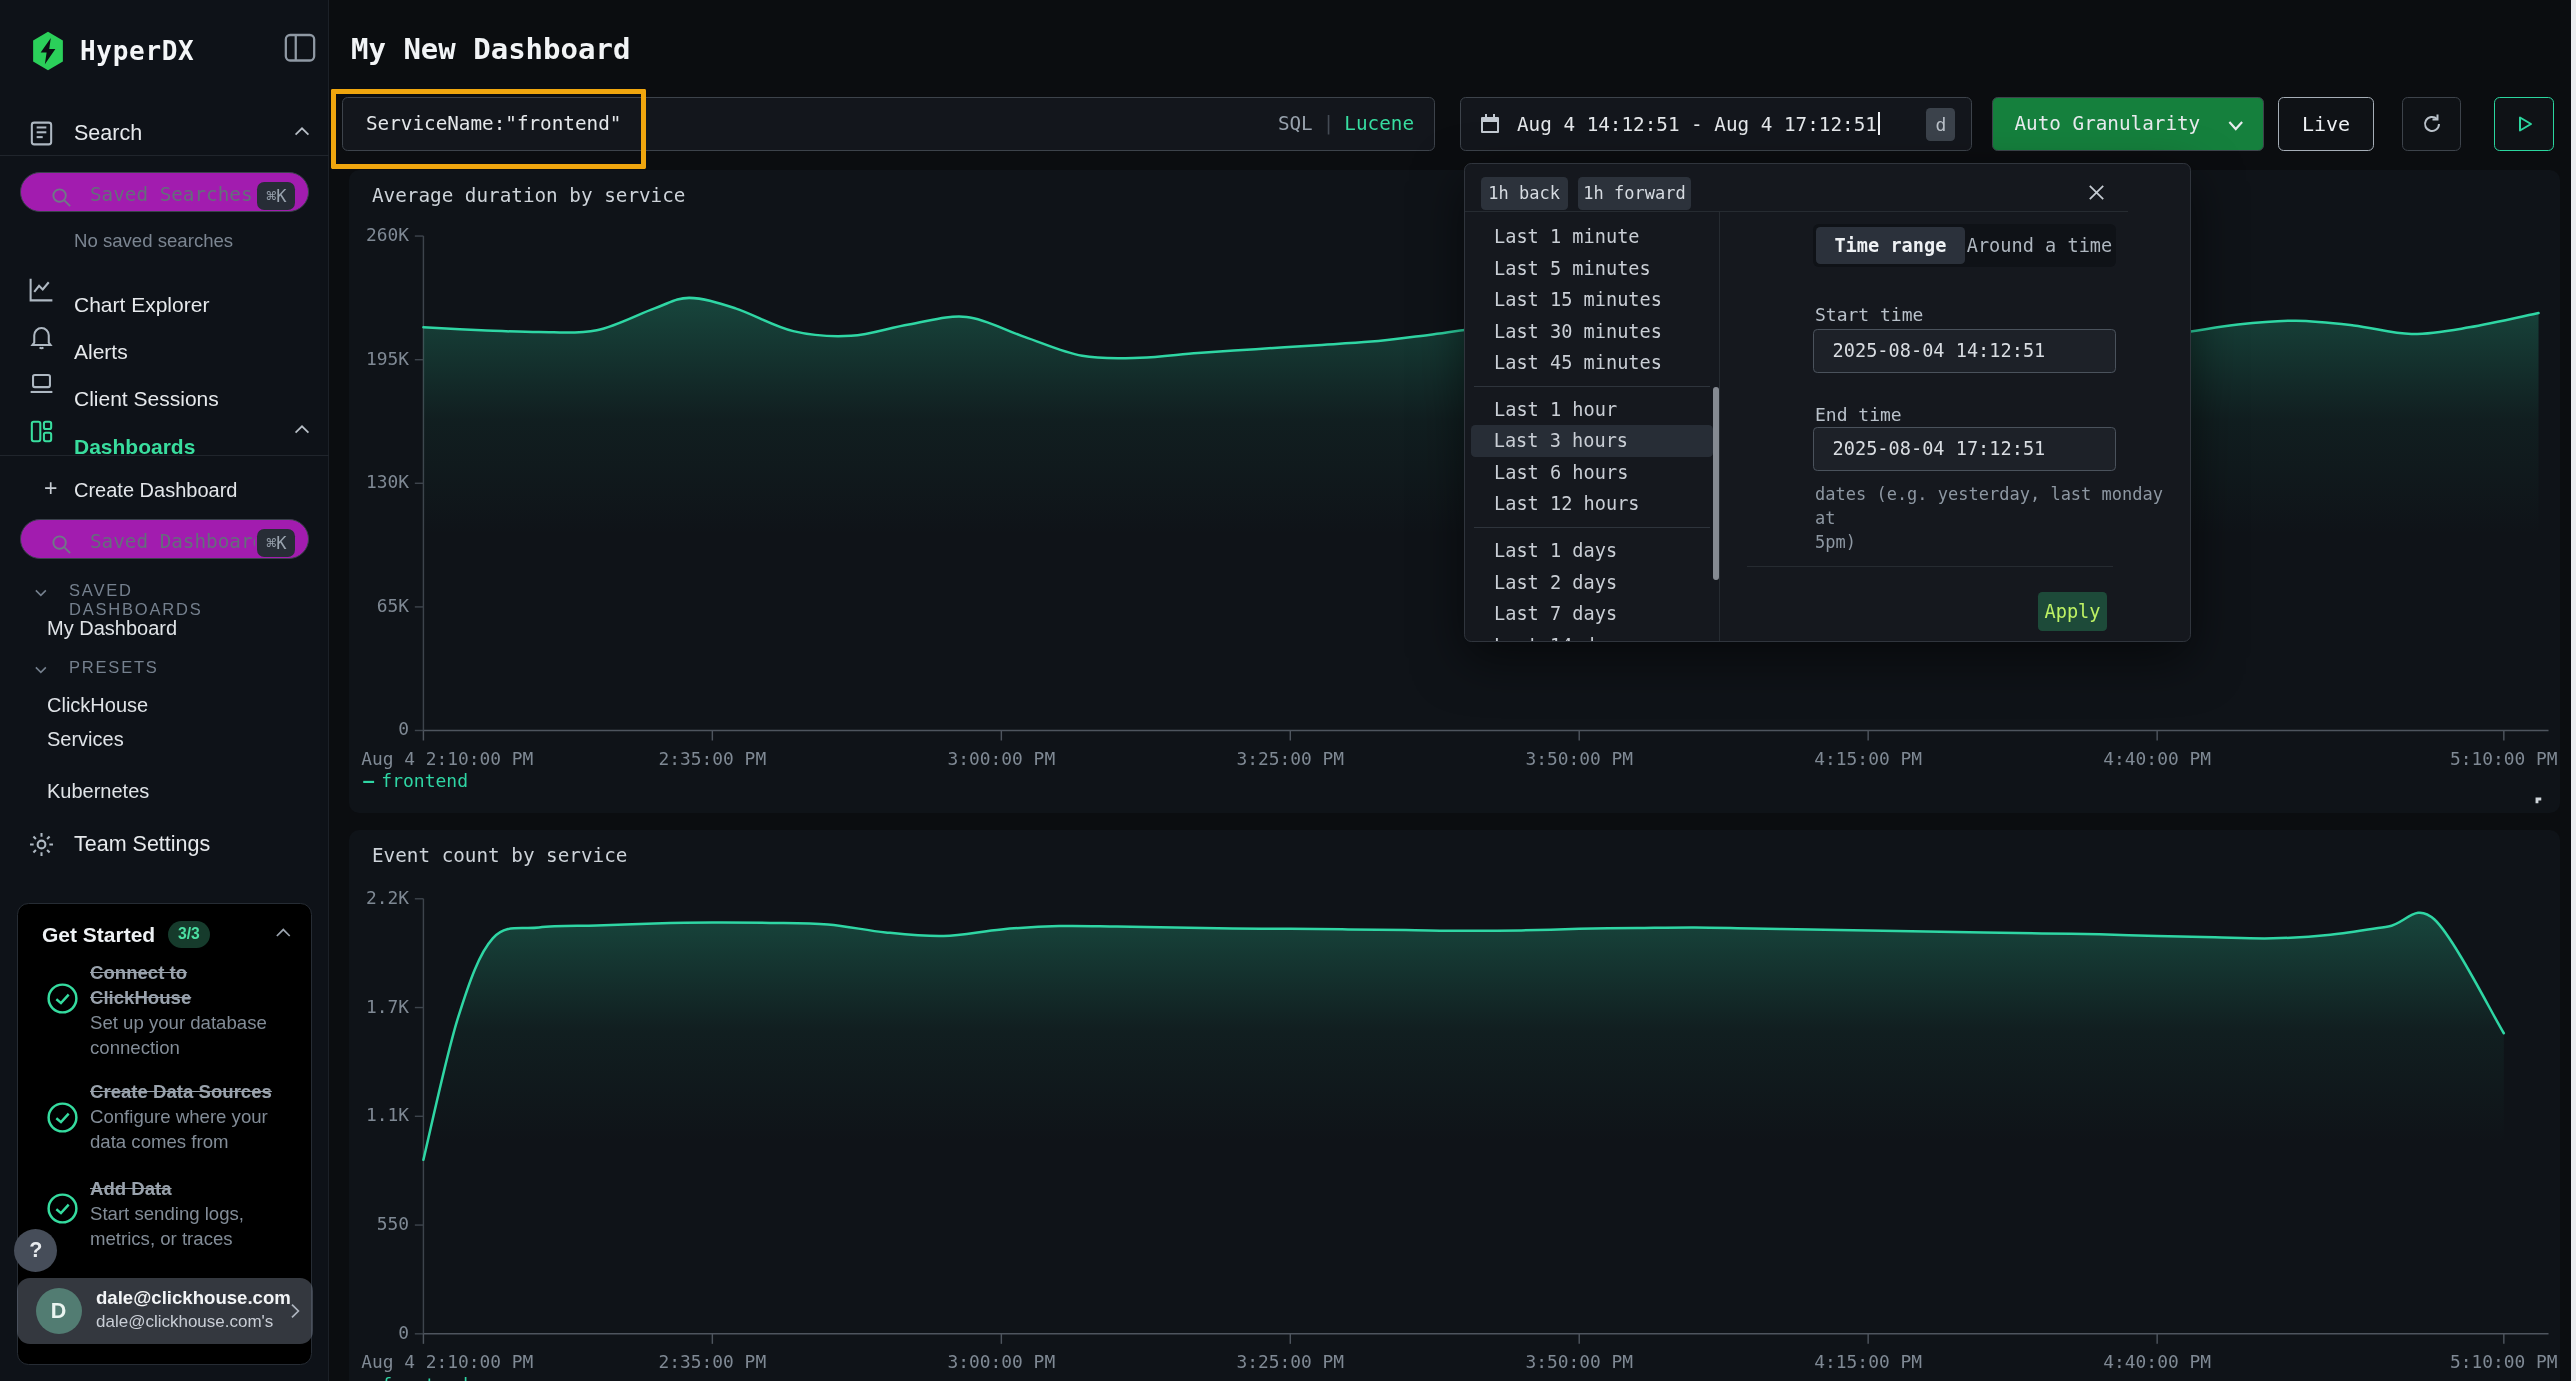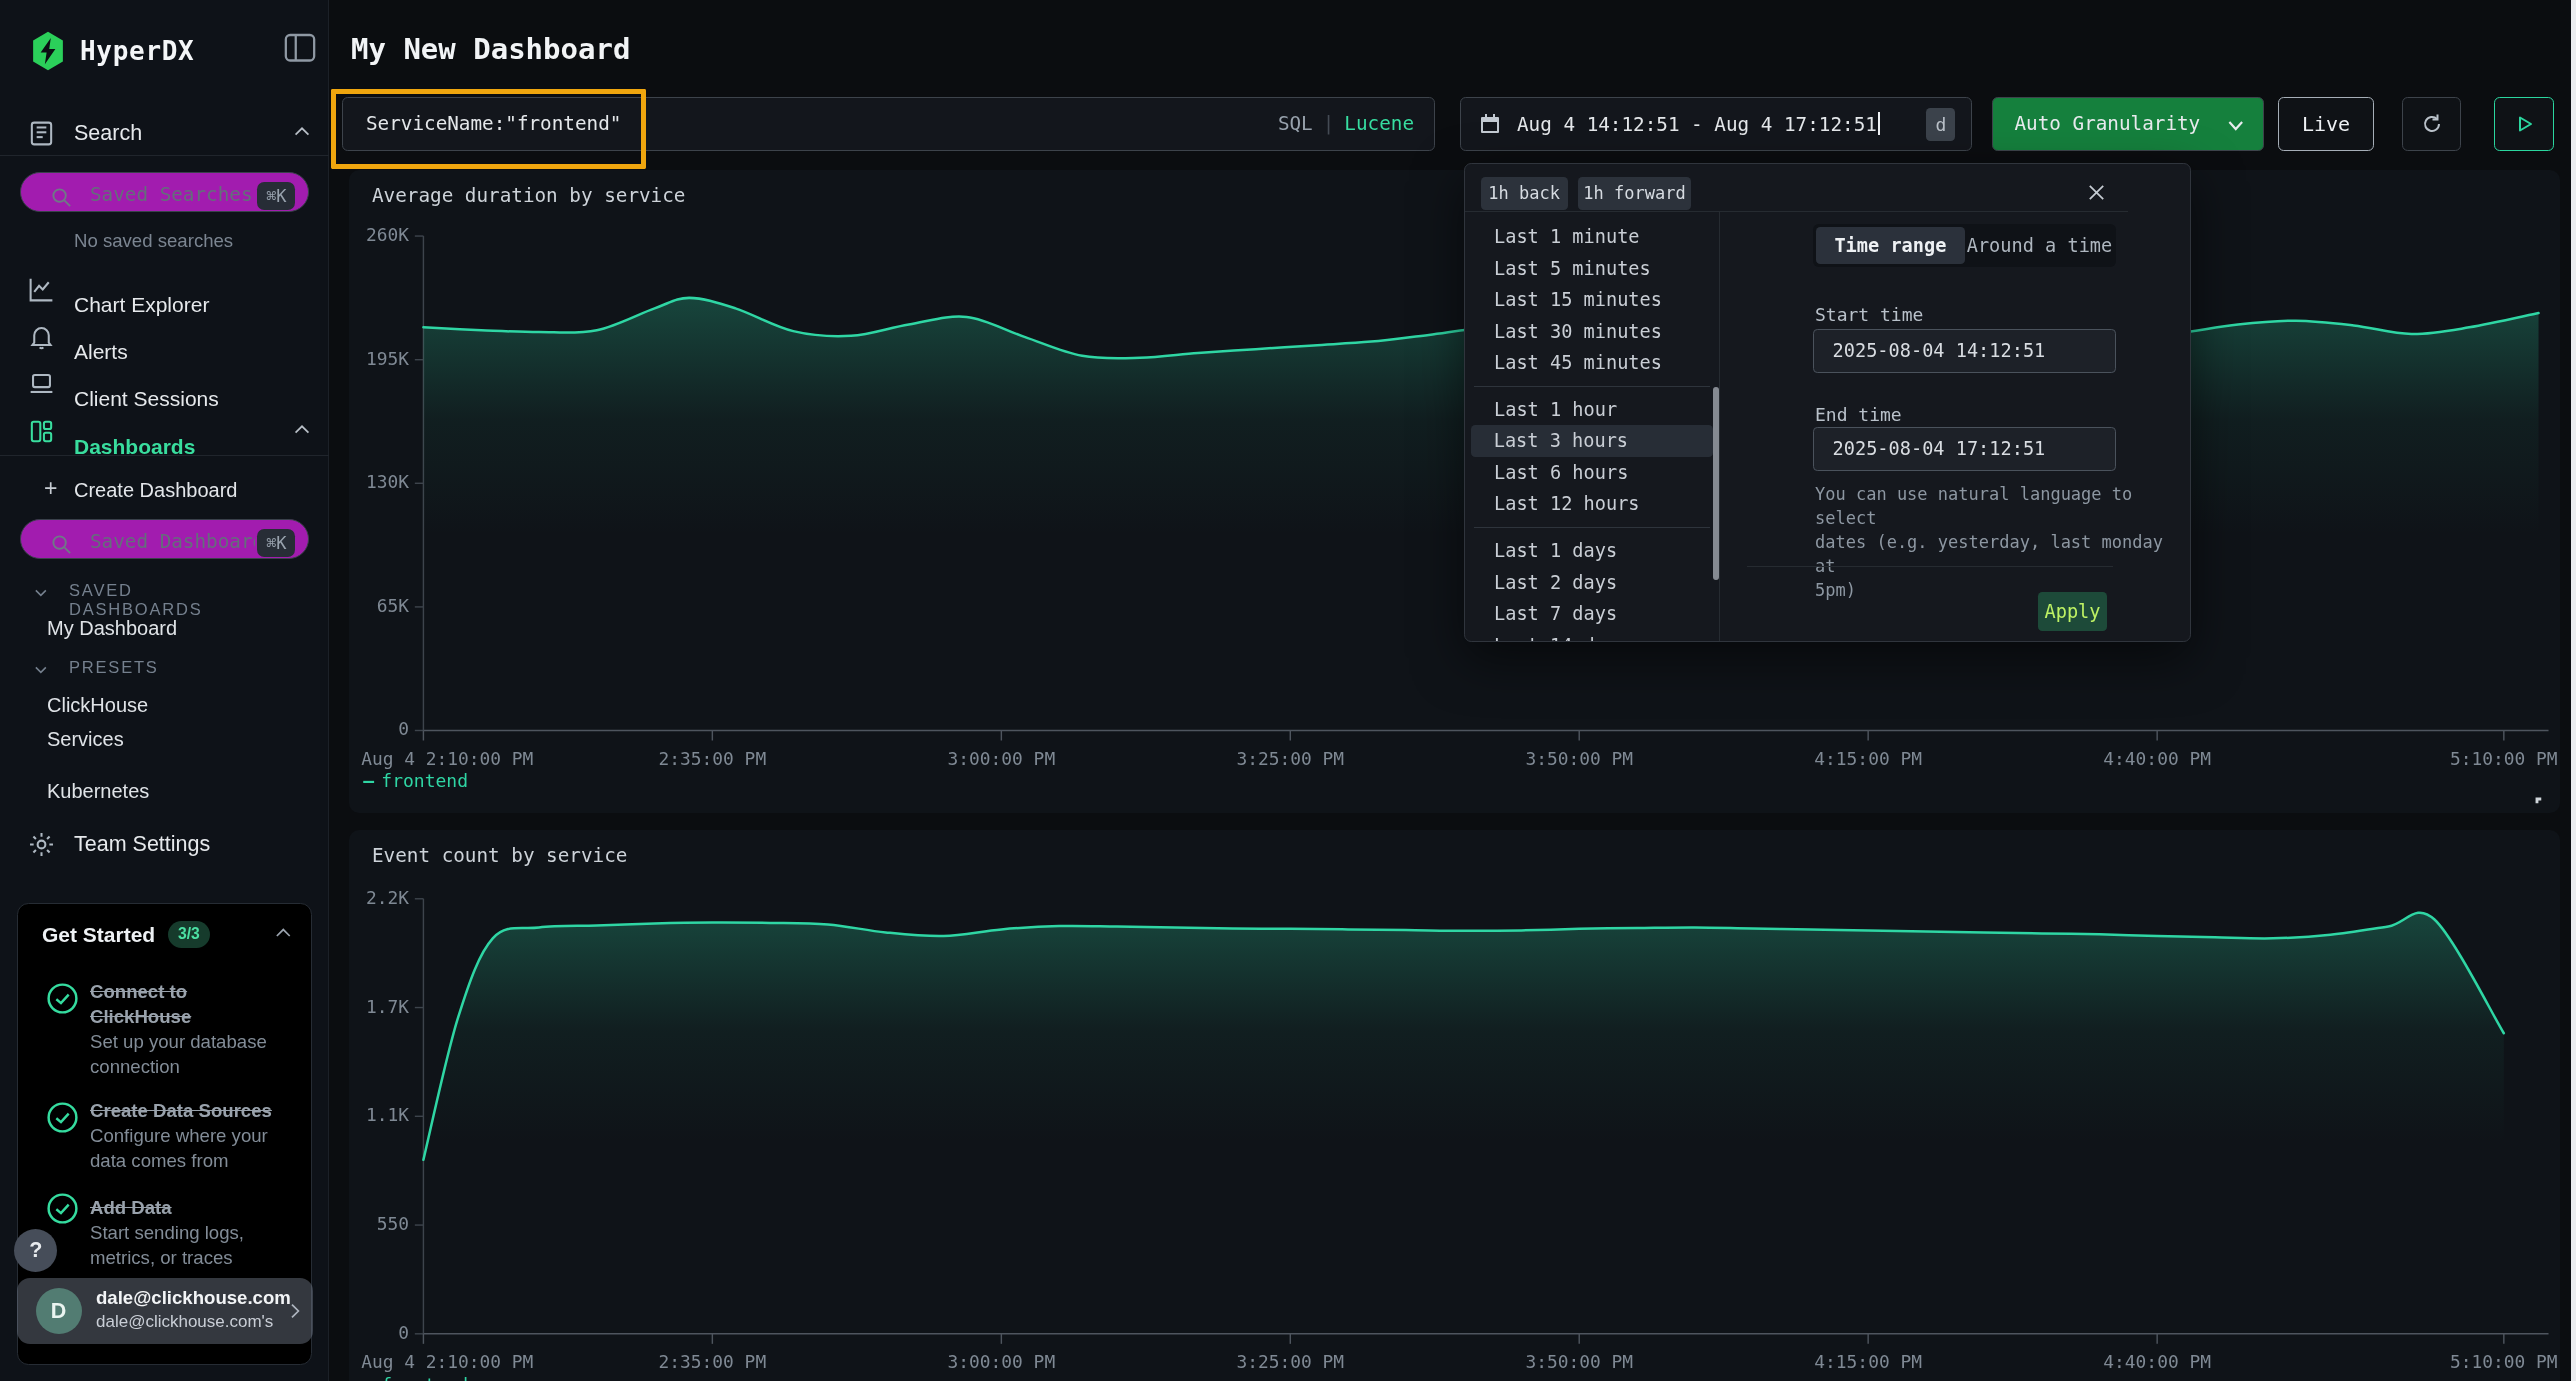--- a/index.html
+++ b/index.html
@@ -35,21 +35,21 @@
   .create-row .plus { position:absolute; left:44px; top:0px; font-size:23px; color:#c6ccd3; }
   .create-row .t { position:absolute; left:74px; top:4.3px; font-size:20px; color:#e2e5e9; }
 
   
   .gs-card { position:absolute; left:17px; top:903px; width:295px; height:462px; border:1.4px solid #262c34; border-radius:11.4px; background:#000000; }
   .gs-title { position:absolute; left:24px; top:18.6px; font-size:21px; font-weight:bold; color:#eef1f4; }
   .gs-badge { position:absolute; left:150px; top:17px; background:#163b2c; color:#4ce0a3; font-size:15.7px; font-weight:bold; border-radius:14.3px; padding:4.3px 10px; }
   .gs-chev { position:absolute; right:18.6px; top:21.5px; width:18.6px; height:14.3px; color:#9aa3ae; }
   .gs-item-icon { position:absolute; left:26px; width:37px; height:37px; color:#35dc9f; }
   .gs-text { position:absolute; left:72px; width:187px; }
-  .gs-t { font-size:18.6px; font-weight:bold; color:#99a2ac; text-decoration:line-through; line-height:25px;margin-top:19px; }
+  .gs-t { font-size:18.6px; font-weight:bold; color:#99a2ac; text-decoration:line-through; line-height:25px; }
   .gs-d { font-size:18.6px; color:#828c97; line-height:25px; }
   .help-fab { position:absolute; left:14.3px; top:1229px; width:43px; height:43px; border-radius:50%; background:#464d59; color:#e8ebee; text-align:center; font-size:21.5px; font-weight:bold; line-height:43px; z-index:6; }
   .user-chip { position:absolute; left:17px; top:1278px; width:296px; height:66px; border-radius:13px; background:rgba(125,133,150,0.42); z-index:5; }
   .avatar { position:absolute; left:18.6px; top:10px; width:46px; height:46px; border-radius:50%; background:#527c72; color:#eaf4f0; font-weight:bold; font-size:21.5px; text-align:center; line-height:46px; }
   .uc-name { position:absolute; left:79px; top:8.6px; font-size:18.6px; font-weight:bold; color:#f2f4f6; }
   .uc-sub { position:absolute; left:79px; top:34px; font-size:17px; color:#c9ced6; }
   .uc-chev { position:absolute; right:10px; top:23px; width:15.7px; height:20px; color:#aeb5bf; }
 
   
   .page-title { position:absolute; left:351px; top:31.5px; font-family:"DejaVu Sans Mono",monospace; font-size:29px; font-weight:bold; color:#f2f4f6; z-index:2; }
@@ -482,21 +482,20 @@
     <div class="seg-opt off">Around a time</div>
   </div>
 
   <div class="fld-label" style="top:140px;">Start time</div>
   <div class="fld-input" style="top:165px;">2025-08-04 14:12:51</div>
 
   <div class="fld-label" style="top:240px;">End time</div>
   <div class="fld-input" style="top:263px;">2025-08-04 17:12:51</div>
 
   <div class="pop-help">
-    <div>You can use natural language to select</div>
     <div>dates (e.g. yesterday, last monday at</div>
     <div>5pm)</div>
   </div>
 
   <div class="pop-div2"></div>
   <div class="apply-btn">Apply</div>
 </div>
 
 <div class="win-scrollbar"></div>
 

